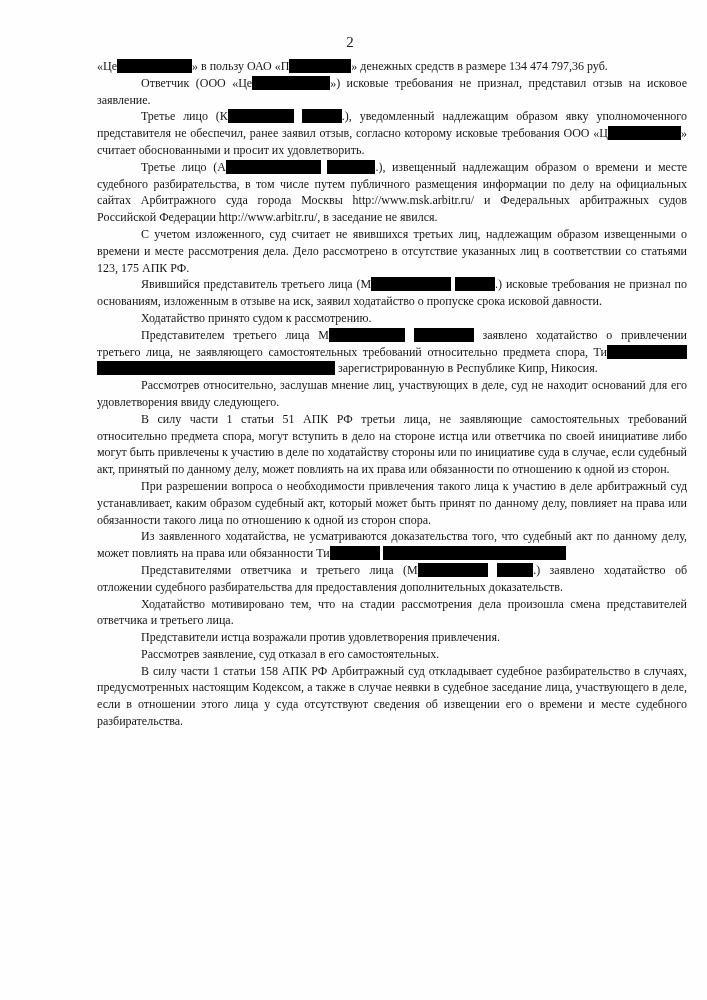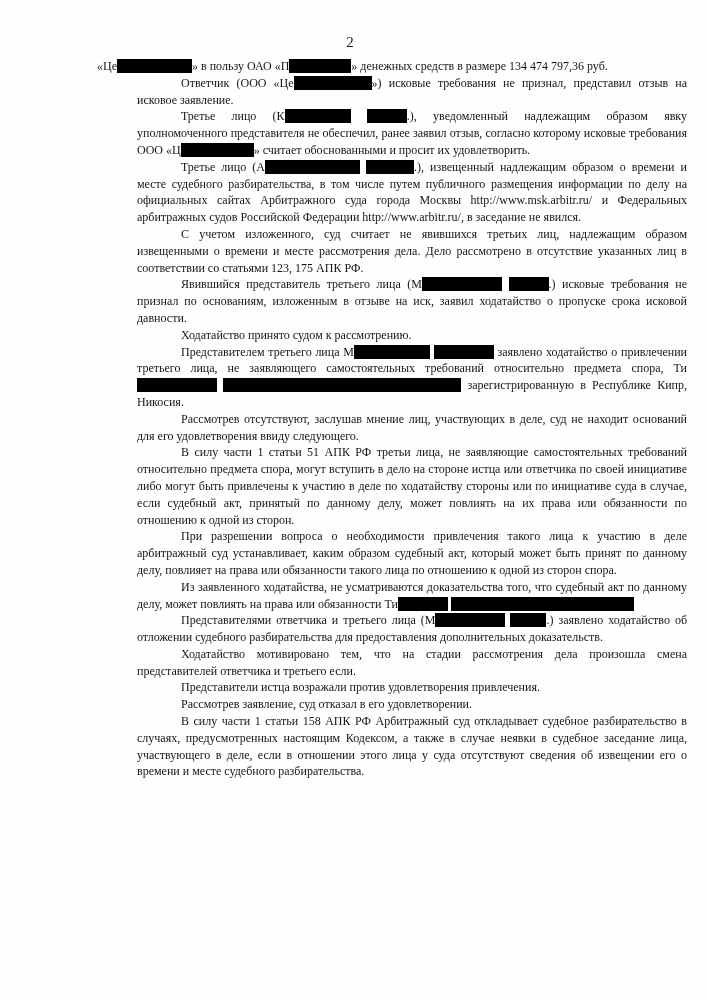--- a/index.html
+++ b/index.html
@@ -34,21 +34,20 @@
     font-size: 12px;
     line-height: 16.8px;
     text-align: justify;
   }
   .para {
     margin: 0;
     padding: 0;
   }
   .para.ind {
     text-indent: 44px;
-    margin-left: 40px;
   }
   .redact {
     display: inline-block;
     height: 14px;
     background: #000000;
     vertical-align: -3px;
   }
 </style>
 </head>
 <body>
@@ -57,23 +56,23 @@
   <div class="page-number">2</div>
   <div class="doc-body">
       <p class="para">«Це<span class="redact" style="width: 75px; background: rgb(0, 0, 0);"></span>»  в пользу ОАО «П<span class="redact" style="width: 62px; background: rgb(0, 0, 0);"></span>» денежных  средств в размере 134 474 797,36 руб.</p>
       <p class="para ind">Ответчик (ООО «Це<span class="redact" style="width: 78px; background: rgb(0, 0, 0);"></span>») исковые требования не признал, представил отзыв на исковое заявление.</p>
       <p class="para ind">Третье лицо (К<span class="redact" style="width: 66px; background: rgb(0, 0, 0);"></span> <span class="redact" style="width: 40px; background: rgb(0, 0, 0);"></span>.), уведомленный надлежащим образом явку уполномоченного представителя не обеспечил, ранее заявил отзыв, согласно которому исковые требования ООО «Ц<span class="redact" style="width: 73px; background: rgb(0, 0, 0);"></span>» считает обоснованными и просит их удовлетворить.</p>
       <p class="para ind">Третье лицо (А<span class="redact" style="width: 95px; background: rgb(0, 0, 0);"></span> <span class="redact" style="width: 48px; background: rgb(0, 0, 0);"></span>.), извещенный надлежащим образом о времени и месте судебного разбирательства, в том числе путем публичного размещения информации по делу на официальных сайтах Арбитражного суда города Москвы http://www.msk.arbitr.ru/ и Федеральных арбитражных судов Российской Федерации http://www.arbitr.ru/, в заседание не явился.</p>
       <p class="para ind">С учетом изложенного, суд считает не явившихся третьих лиц, надлежащим образом извещенными о времени и месте рассмотрения дела. Дело рассмотрено в отсутствие указанных лиц в соответствии со статьями 123, 175 АПК РФ.</p>
       <p class="para ind">Явившийся представитель третьего лица (М<span class="redact" style="width: 80px; background: rgb(0, 0, 0);"></span> <span class="redact" style="width: 40px; background: rgb(0, 0, 0);"></span>.) исковые требования не признал по основаниям, изложенным в отзыве на иск, заявил ходатайство о пропуске срока исковой давности.</p>
       <p class="para ind">Ходатайство принято судом к рассмотрению.</p>
       <p class="para ind">Представителем третьего лица М<span class="redact" style="width: 76px; background: rgb(0, 0, 0);"></span> <span class="redact" style="width: 60px; background: rgb(0, 0, 0);"></span> заявлено ходатайство о привлечении третьего лица, не заявляющего самостоятельных требований относительно предмета спора, Ти<span class="redact" style="width: 80px; background: rgb(0, 0, 0);"></span> <span class="redact" style="width: 238px; background: rgb(0, 0, 0);"></span> зарегистрированную в Республике Кипр, Никосия.</p>
-      <p class="para ind">Рассмотрев отсутствуют, заслушав мнение лиц, участвующих в деле, суд не находит оснований для его удовлетворения ввиду следующего.</p>
+      <p class="para ind">Рассмотрев относительно, заслушав мнение лиц, участвующих в деле, суд не находит оснований для его удовлетворения ввиду следующего.</p>
       <p class="para ind">В силу части 1 статьи 51 АПК РФ третьи лица, не заявляющие самостоятельных требований относительно предмета спора, могут вступить в дело на стороне истца или ответчика по своей инициативе либо могут быть привлечены к участию в деле по ходатайству стороны или по инициативе суда в случае, если  судебный  акт, принятый по данному делу, может повлиять на их права или обязанности по отношению к одной из сторон.</p>
       <p class="para ind">При разрешении вопроса о необходимости привлечения такого лица к участию в деле арбитражный суд устанавливает, каким образом судебный акт, который может быть принят по данному делу, повлияет на права или обязанности такого лица по отношению к одной из сторон спора.</p>
       <p class="para ind">Из заявленного ходатайства, не усматриваются доказательства того, что судебный акт по данному делу, может повлиять на права или обязанности Ти<span class="redact" style="width: 50px; background: rgb(0, 0, 0);"></span> <span class="redact" style="width: 183px; background: rgb(0, 0, 0);"></span></p>
       <p class="para ind">Представителями ответчика и третьего лица (М<span class="redact" style="width: 70px; background: rgb(0, 0, 0);"></span> <span class="redact" style="width: 36px; background: rgb(0, 0, 0);"></span>.) заявлено ходатайство об отложении судебного разбирательства для предоставления дополнительных доказательств.</p>
-      <p class="para ind">Ходатайство мотивировано тем, что на стадии рассмотрения дела произошла смена представителей ответчика и третьего если.</p>
+      <p class="para ind">Ходатайство мотивировано тем, что на стадии рассмотрения дела произошла смена представителей ответчика и третьего лица.</p>
       <p class="para ind">Представители истца возражали против удовлетворения привлечения.</p>
-      <p class="para ind">Рассмотрев заявление, суд отказал в его удовлетворении.</p>
+      <p class="para ind">Рассмотрев заявление, суд отказал в его самостоятельных.</p>
       <p class="para ind">В силу части 1 статьи 158 АПК РФ Арбитражный суд откладывает судебное разбирательство в случаях, предусмотренных настоящим Кодексом, а также в случае неявки в судебное заседание лица, участвующего в деле, если в отношении этого лица у суда отсутствуют сведения об извещении его о времени и месте судебного разбирательства.</p>
     </div>
 </div>
 
 </body></html>

